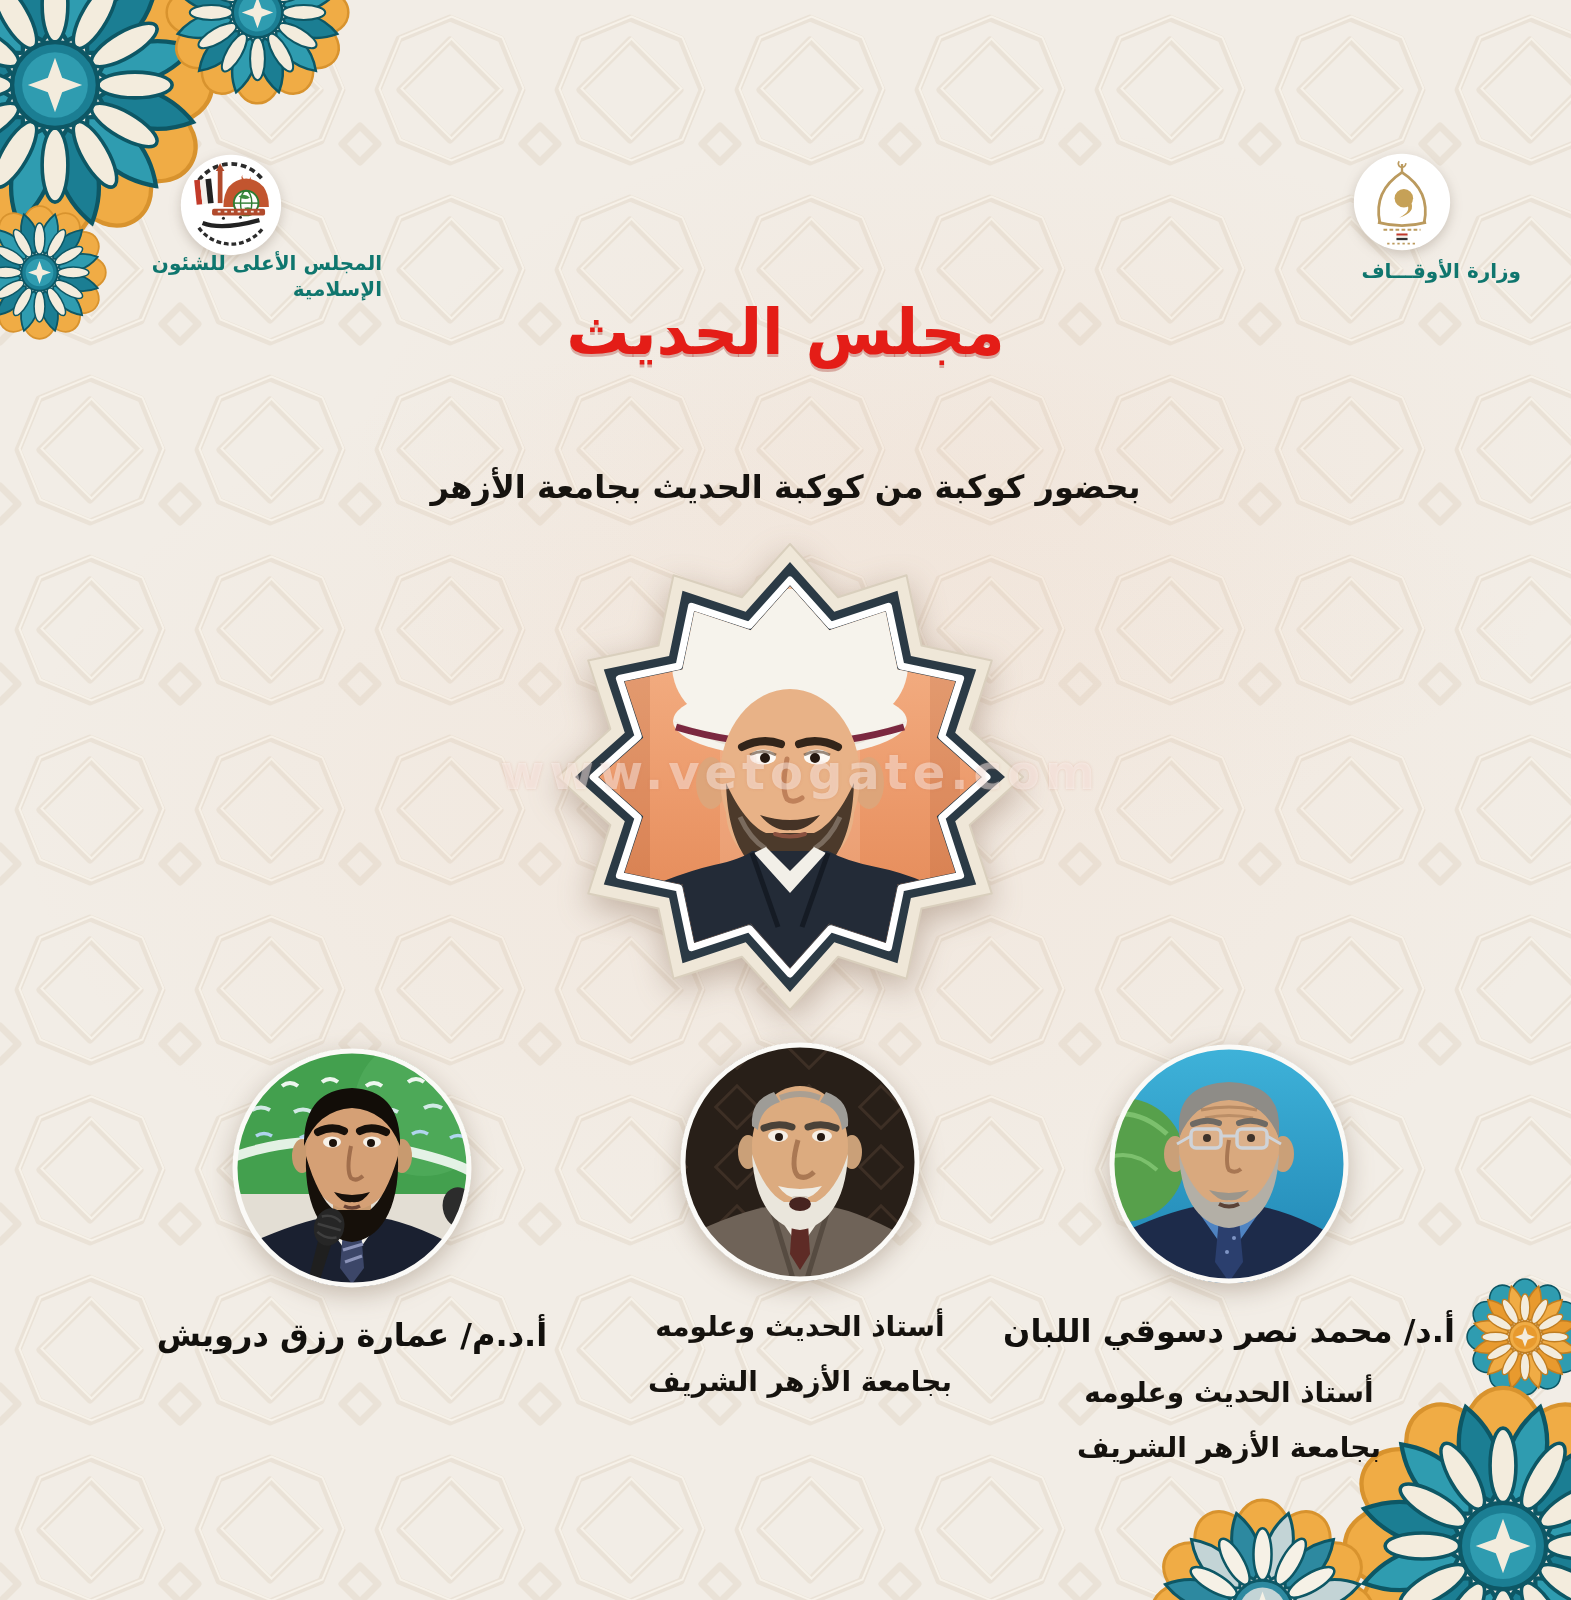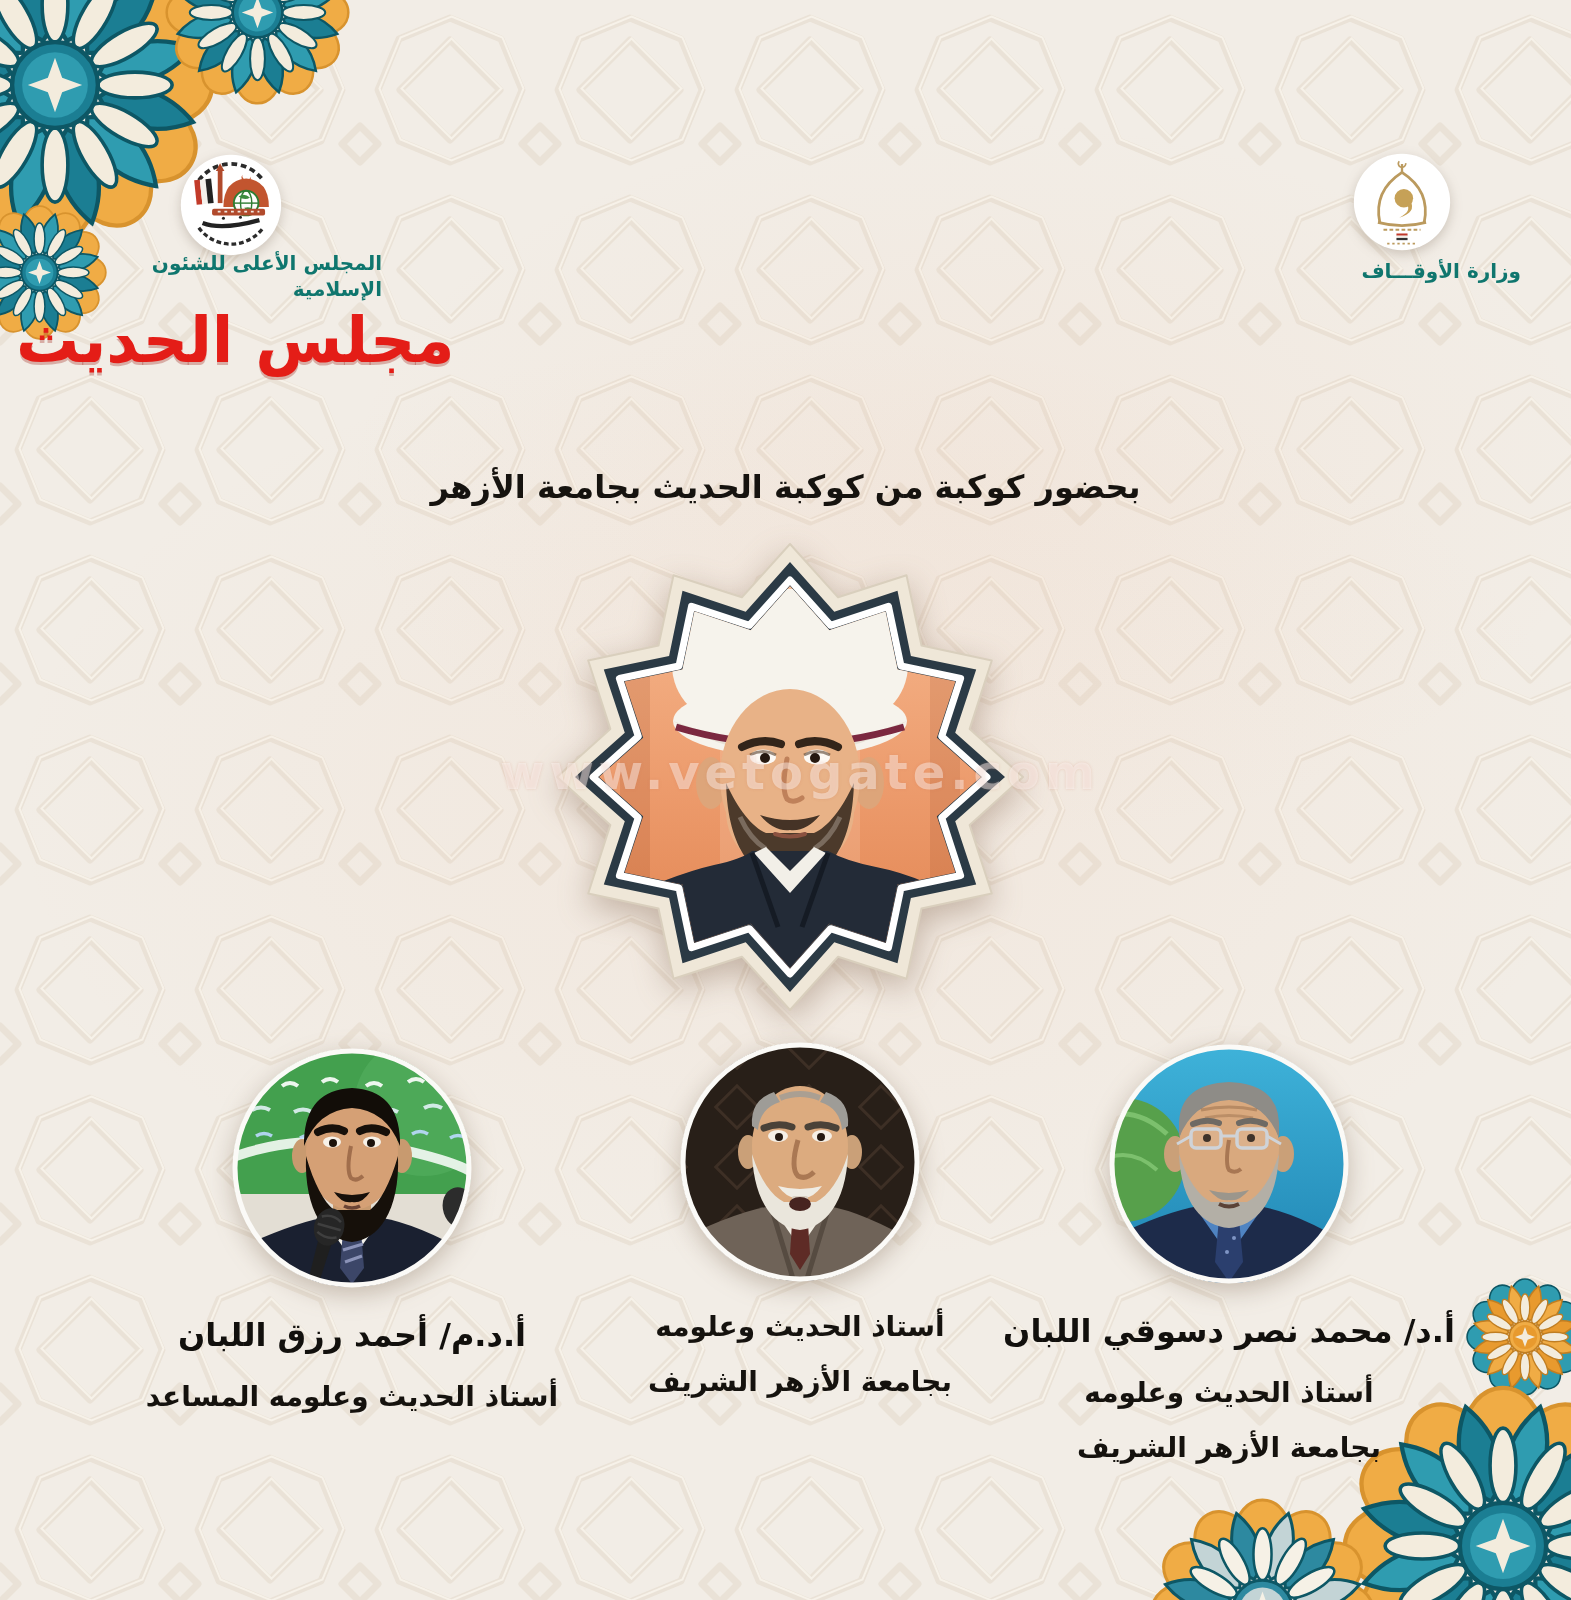--- a/index.html
+++ b/index.html
@@ -10,21 +10,21 @@
   .tint{position:absolute;inset:0;pointer-events:none;
     background:
       radial-gradient(900px 520px at 62% 30%, rgba(236,180,148,.10), rgba(0,0,0,0) 70%),
       radial-gradient(1100px 650px at 51% 50%, rgba(238,188,158,.12), rgba(0,0,0,0) 72%);}
   .flower{position:absolute;}
   .logo-circle svg{filter:drop-shadow(0 4px 6px rgba(90,70,50,.25));}
   .caption{position:absolute;font-weight:700;color:#0f766e;line-height:1.3;}
   .patronage{position:absolute;left:0;right:0;top:176px;margin:0;text-align:center;
     font-size:47px;font-weight:700;color:#0e0d0b;white-space:nowrap;
     text-shadow:0 2px 0 rgba(60,50,40,.18);}
-  .event-title{position:absolute;left:0;right:0;top:288px;margin:16px;text-align:left;
+  .event-title{position:absolute;left:0;right:0;top:288px;margin:8px;text-align:center;
     font-size:63px;font-weight:700;color:#e41d17;text-shadow:0 3px 0 rgba(155,25,15,.30);}
   .desc{position:absolute;left:0;right:0;margin:0;text-align:center;font-weight:700;
     color:#16130f;white-space:nowrap;}
   .desc1{top:404px;font-size:31px;}
   .desc2{top:468px;font-size:32px;}
   .medallion{position:absolute;left:550px;top:537px;width:480px;height:480px;
     filter:drop-shadow(0 10px 16px rgba(120,90,65,.38));}
   .watermark{position:absolute;left:390px;top:744px;width:820px;text-align:center;direction:ltr;
     font-size:48px;font-weight:700;letter-spacing:5px;color:rgba(255,255,255,.42);z-index:6;
     text-shadow:0 0 3px rgba(210,120,90,.25);}
@@ -575,18 +575,17 @@
             <g transform="translate(-30,84) rotate(16)">
               <path d="M-7,-14 L7,-14 L5,46 L-5,46 Z" fill="#1f1f1f"></path>
               <ellipse cx="0" cy="-26" rx="15" ry="19" fill="#262626"></ellipse>
               <path d="M-10,-34 Q0,-40 10,-34 M-12,-26 L12,-26 M-10,-18 Q0,-13 10,-18" stroke="#3f3f3f" stroke-width="2.5" fill="none"></path>
             </g>
             <ellipse cx="108" cy="40" rx="17" ry="21" fill="#2c2c2c" transform="rotate(-18 108 40)"></ellipse>
           </g>
           <circle r="117" fill="none" stroke="#fbfaf7" stroke-width="5"></circle>
         </svg>
       </div>
-    <div class="s-name">أ.د.م/ أحمد رزق اللبان</div>
-    <div class="s-role">أستاذ الحديث وعلومه المساعد</div>
+    <div class="s-name">أ.د.م/ عمارة رزق درويش</div>
     <div class="s-role second"></div>
   </div>
 
 </div>
 
 </body></html>

